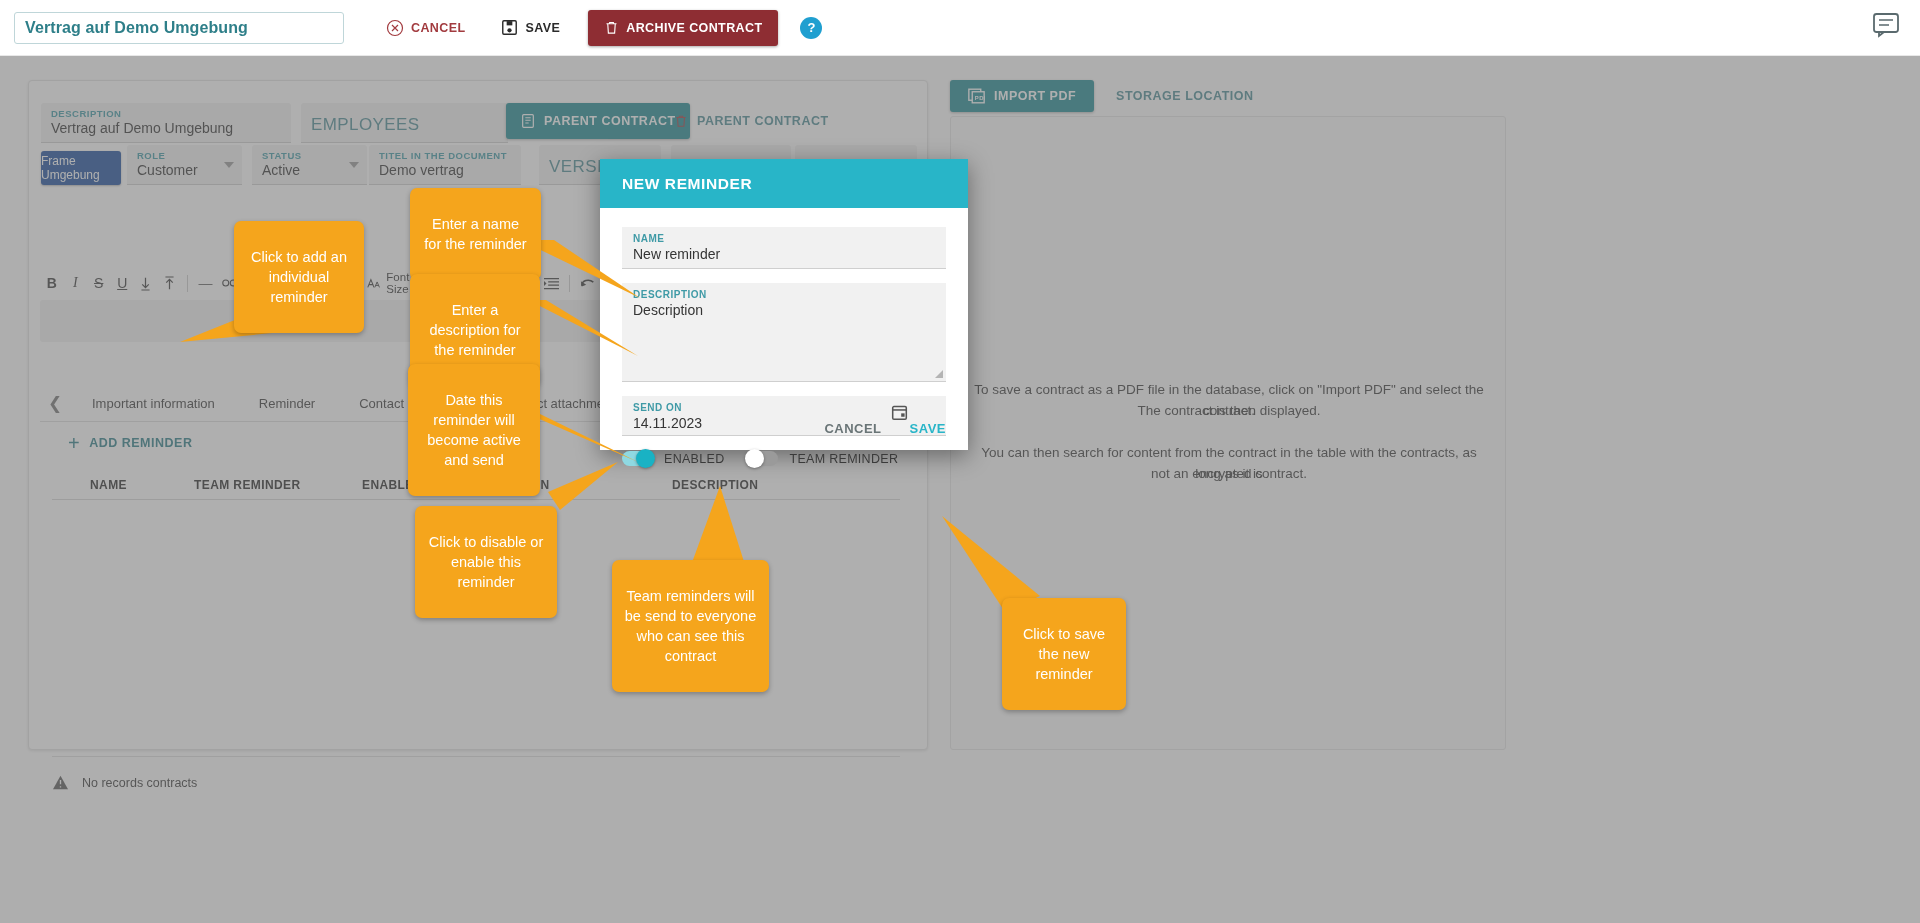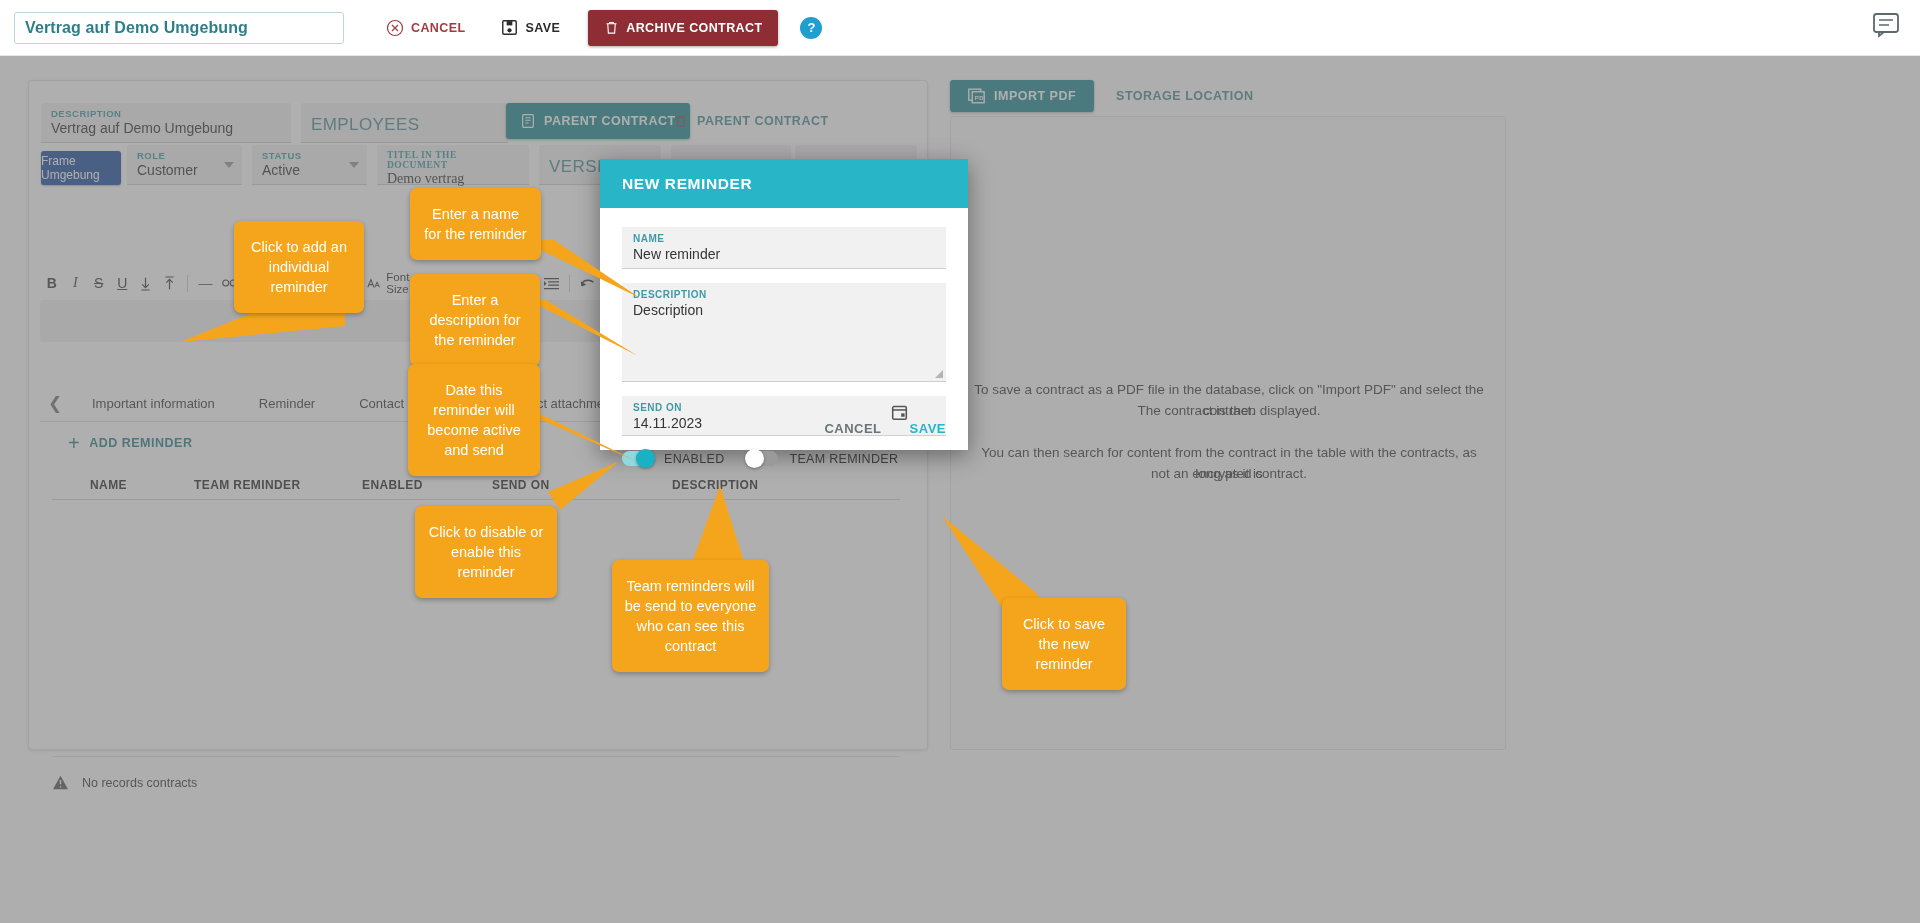--- a/index.html
+++ b/index.html
@@ -242,21 +242,21 @@
     display: flex; align-items: center; gap: 28px;
   }
   .m-act { font-size: 13px; font-weight: 700; color: #28b5c8; letter-spacing: .5px; cursor: pointer; }
   .m-cancel { color: #6a7577; }
 
   
   .callout {
     position: absolute; background: #f5a51c; color: #ffffff;
     border-radius: 7px; z-index: 200;
     font-size: 14.5px; line-height: 20px; text-align: center;
-    padding: 16px 12px; box-shadow: 0 2px 5px rgba(0,0,0,.28);
+    padding: 26px 12px; box-shadow: 0 2px 5px rgba(0,0,0,.28);
   }
   .tail { position: absolute; z-index: 199; }
 </style>
 </head>
 <body>
 
 <div class="topbar">
   <div class="title-input">
     <span>Vertrag auf Demo Umgebung</span>
   </div>
@@ -335,21 +335,21 @@
       <div class="val">Customer</div>
       <div class="caret"></div>
     </div>
 
     <div class="fld" style="left:223px; top:64px; width:115px; height:40px;">
       <div class="lab">STATUS</div>
       <div class="val">Active</div>
       <div class="caret"></div>
     </div>
 
-    <div class="fld" style="left:348px; top:64px; width:152px; height:40px;font-family:Liberation Serif, serif;">
+    <div class="fld" style="left:340px; top:64px; width:152px; height:40px;">
       <div class="lab">TITEL IN THE DOCUMENT</div>
       <div class="val">Demo vertrag</div>
     </div>
 
     <div class="fld" style="left:510px; top:64px; width:122px; height:40px; display:flex; align-items:center;">
       <div class="ph">VERSION</div>
     </div>
 
     <div class="fld" style="left:642px; top:64px; width:120px; height:40px; display:flex; align-items:center;">
       <div class="ph">PRIORITY</div>

